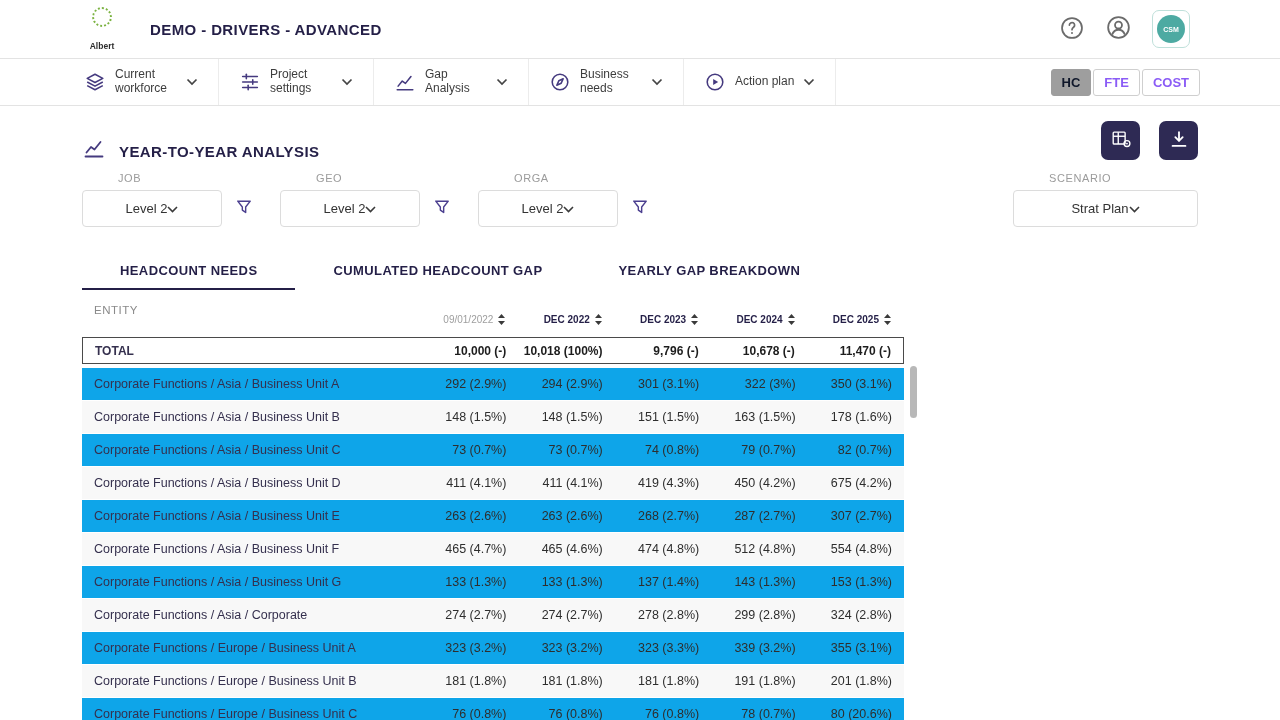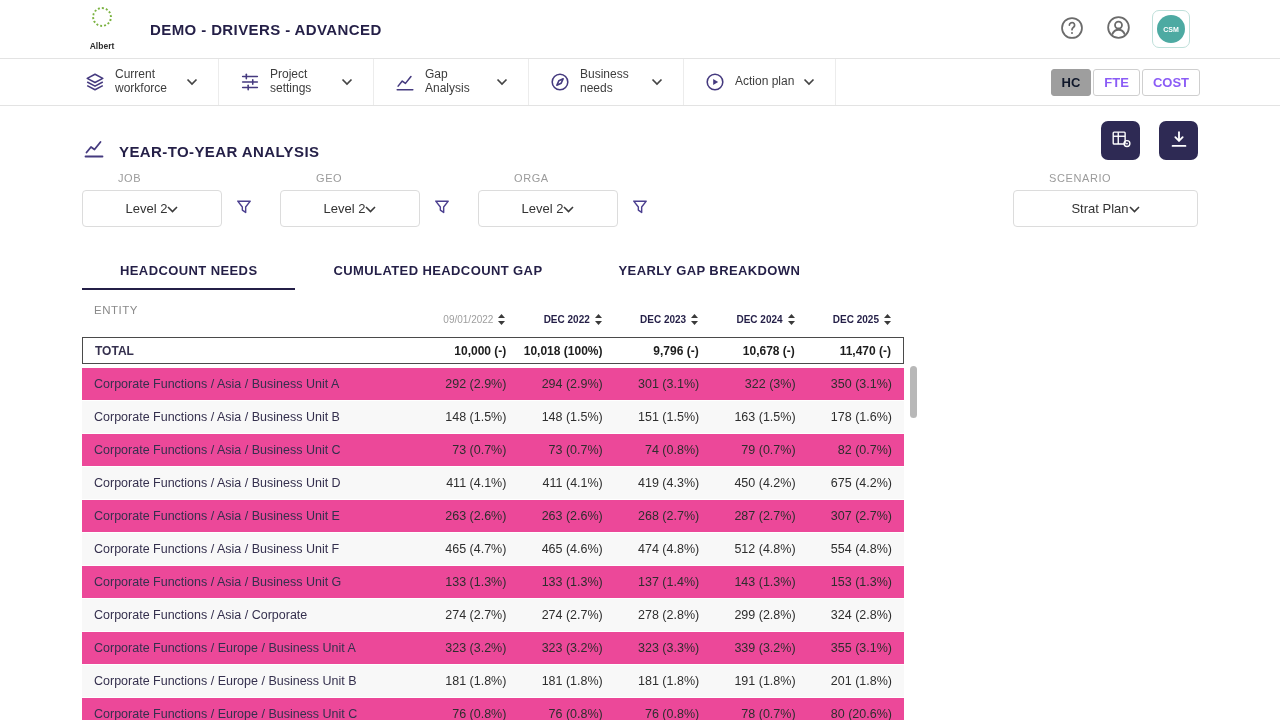--- a/index.html
+++ b/index.html
@@ -72,21 +72,21 @@
     text-align:right;}
   .th-entity{font-size:11.5px;color:#8a8a8a;letter-spacing:.5px;}
   .th{font-size:10px;font-weight:600;color:#241f47;gap:4px;cursor:pointer;}
   .th .muted{color:#9e9e9e;font-weight:400;}
   .sort{display:flex;}
   .trow{display:flex;align-items:center;height:33px;font-size:12.5px;border-bottom:1px solid #fff;}
   .trow.total{height:27px;border:1px solid #4a4a4a;font-weight:700;font-size:12px;color:#1d1d1d;
     background:#fff;margin:3px 0 4px;}
   .trow .entity{color:#35304e;}
   .trow .val{color:#2e2e2e;}
-  .trow.gray{background:#ec4899;}
+  .trow.gray{background:#0ea5e9;}
   .trow.light{background:#f8f8f8;}
   .vscroll{position:absolute;right:-13px;top:62px;width:7px;height:52px;background:#b8b8b8;
     border-radius:4px;cursor:pointer;}
 </style>
 </head>
 <body>
 
 <header class="topbar">
   <div class="logo">
     <div class="logo-circle"></div>

